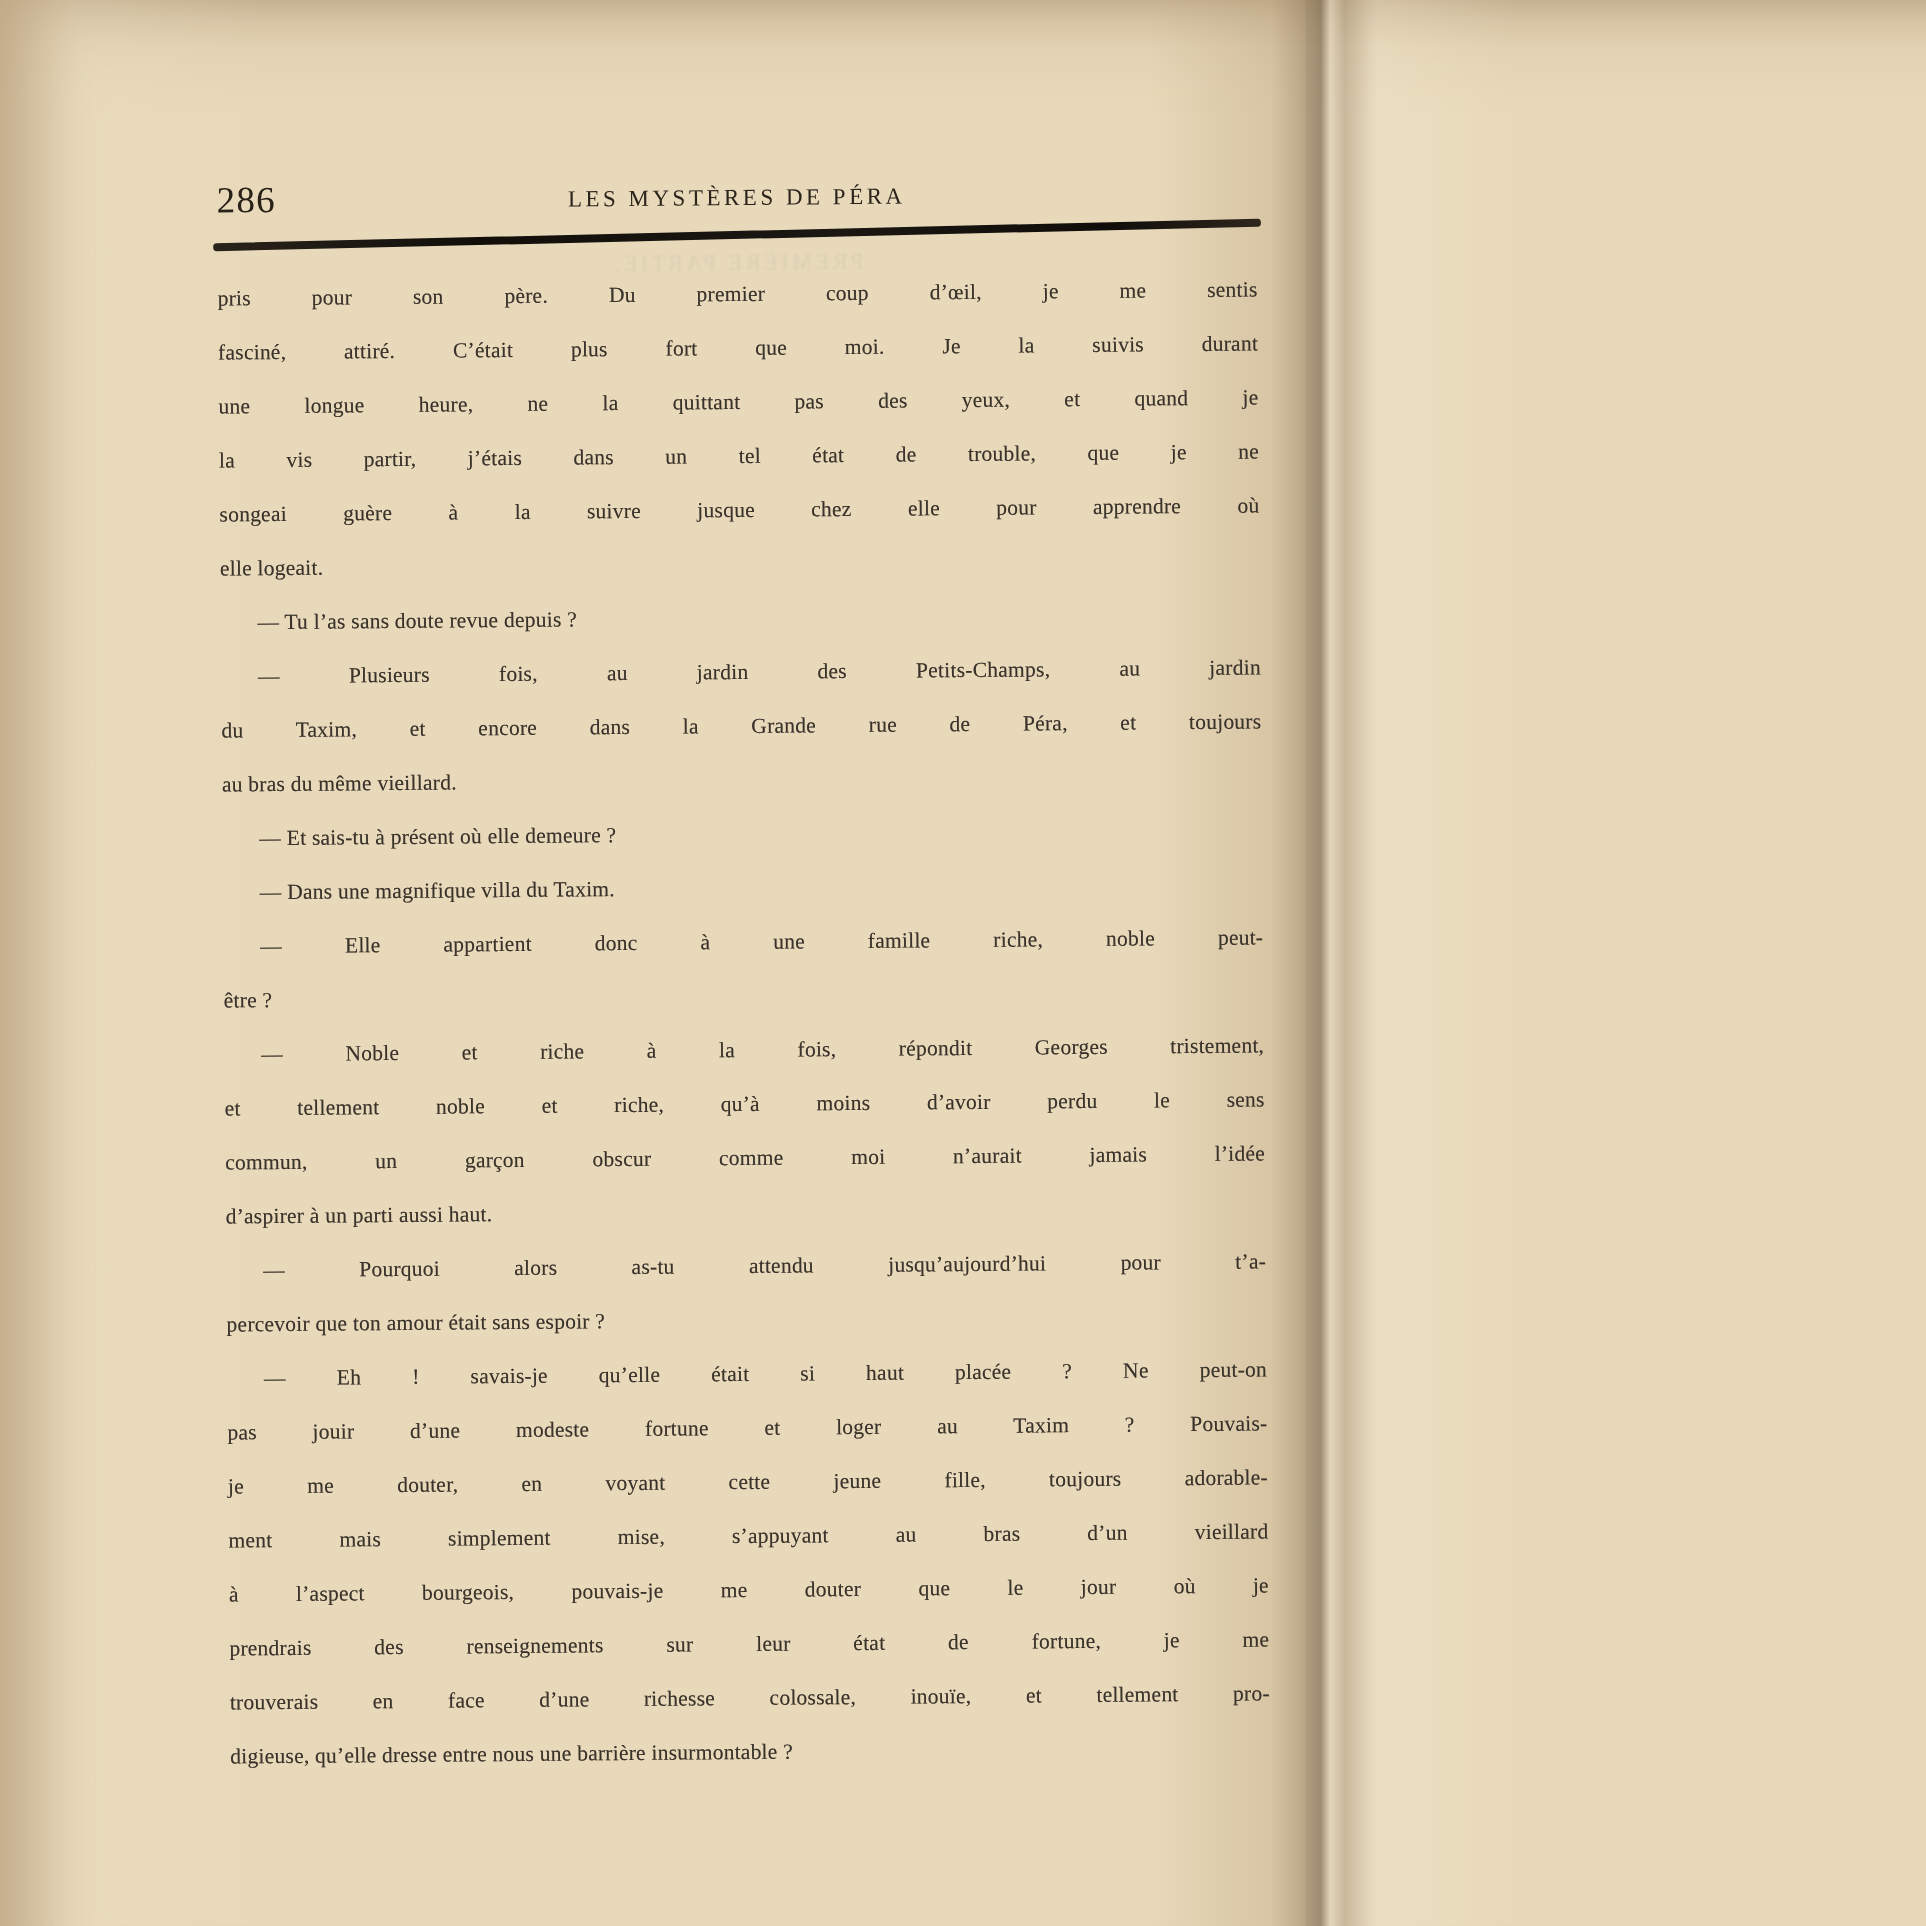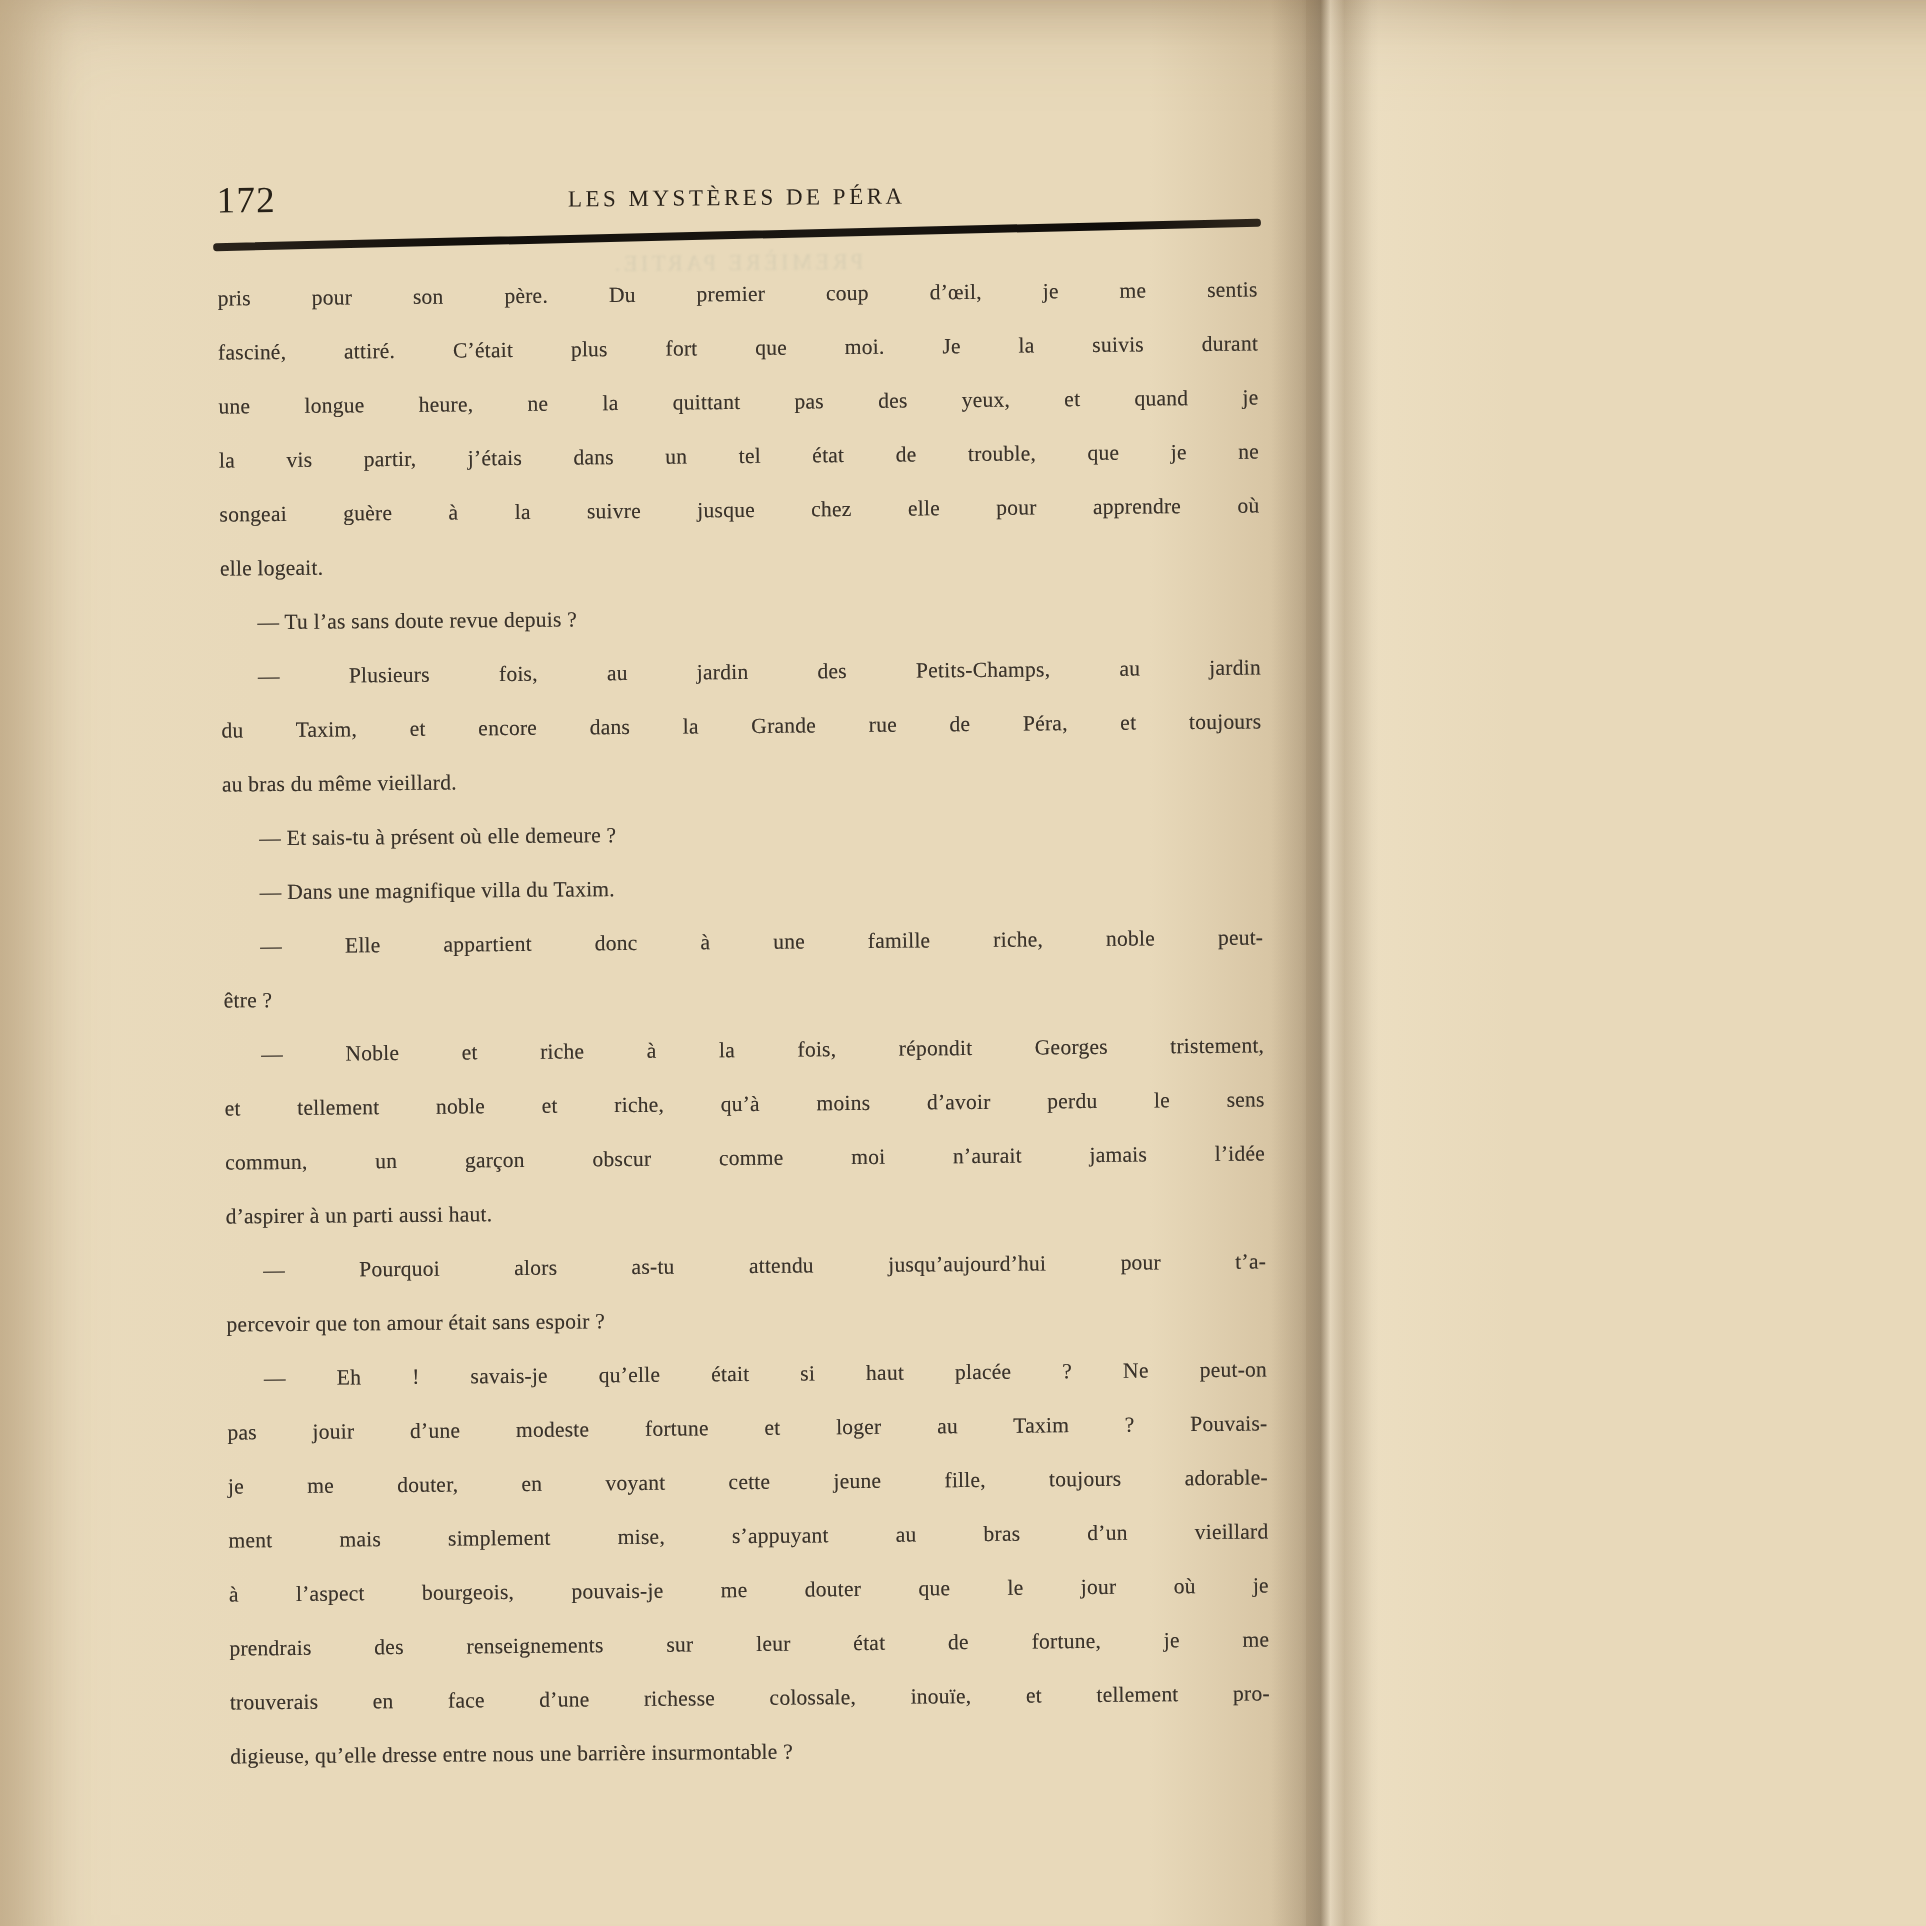--- a/index.html
+++ b/index.html
@@ -44,21 +44,21 @@
         background:linear-gradient(90deg,rgba(74,56,38,0) 0%, rgba(74,56,38,0.16) 28%, rgba(58,43,28,0.34) 46%,
                    rgba(255,250,238,0.30) 55%, rgba(74,56,38,0.14) 68%, rgba(74,56,38,0) 100%);}
 </style>
 </head>
 <body>
 
 <div class="scan">
 
   <div class="page left">
     <div class="col leftcol rot-left">
-      <span class="pagenum pn-left">172</span>
+      <span class="pagenum pn-left">286</span>
       <span class="running-title">LES MYSTÈRES DE PÉRA</span>
       <div class="ghost g-left">PREMIÈRE PARTIE.</div>
       <div class="rule rule-left"></div>
       <div class="page-body" id="left-body">
           <div class="para">
             <div class="line">pris pour son père. Du premier coup d’œil, je me sentis</div>
             <div class="line">fasciné, attiré. C’était plus fort que moi. Je la suivis durant</div>
             <div class="line">une longue heure, ne la quittant pas des yeux, et quand je</div>
             <div class="line">la vis partir, j’étais dans un tel état de trouble, que je ne</div>
             <div class="line">songeai guère à la suivre jusque chez elle pour apprendre où</div>

